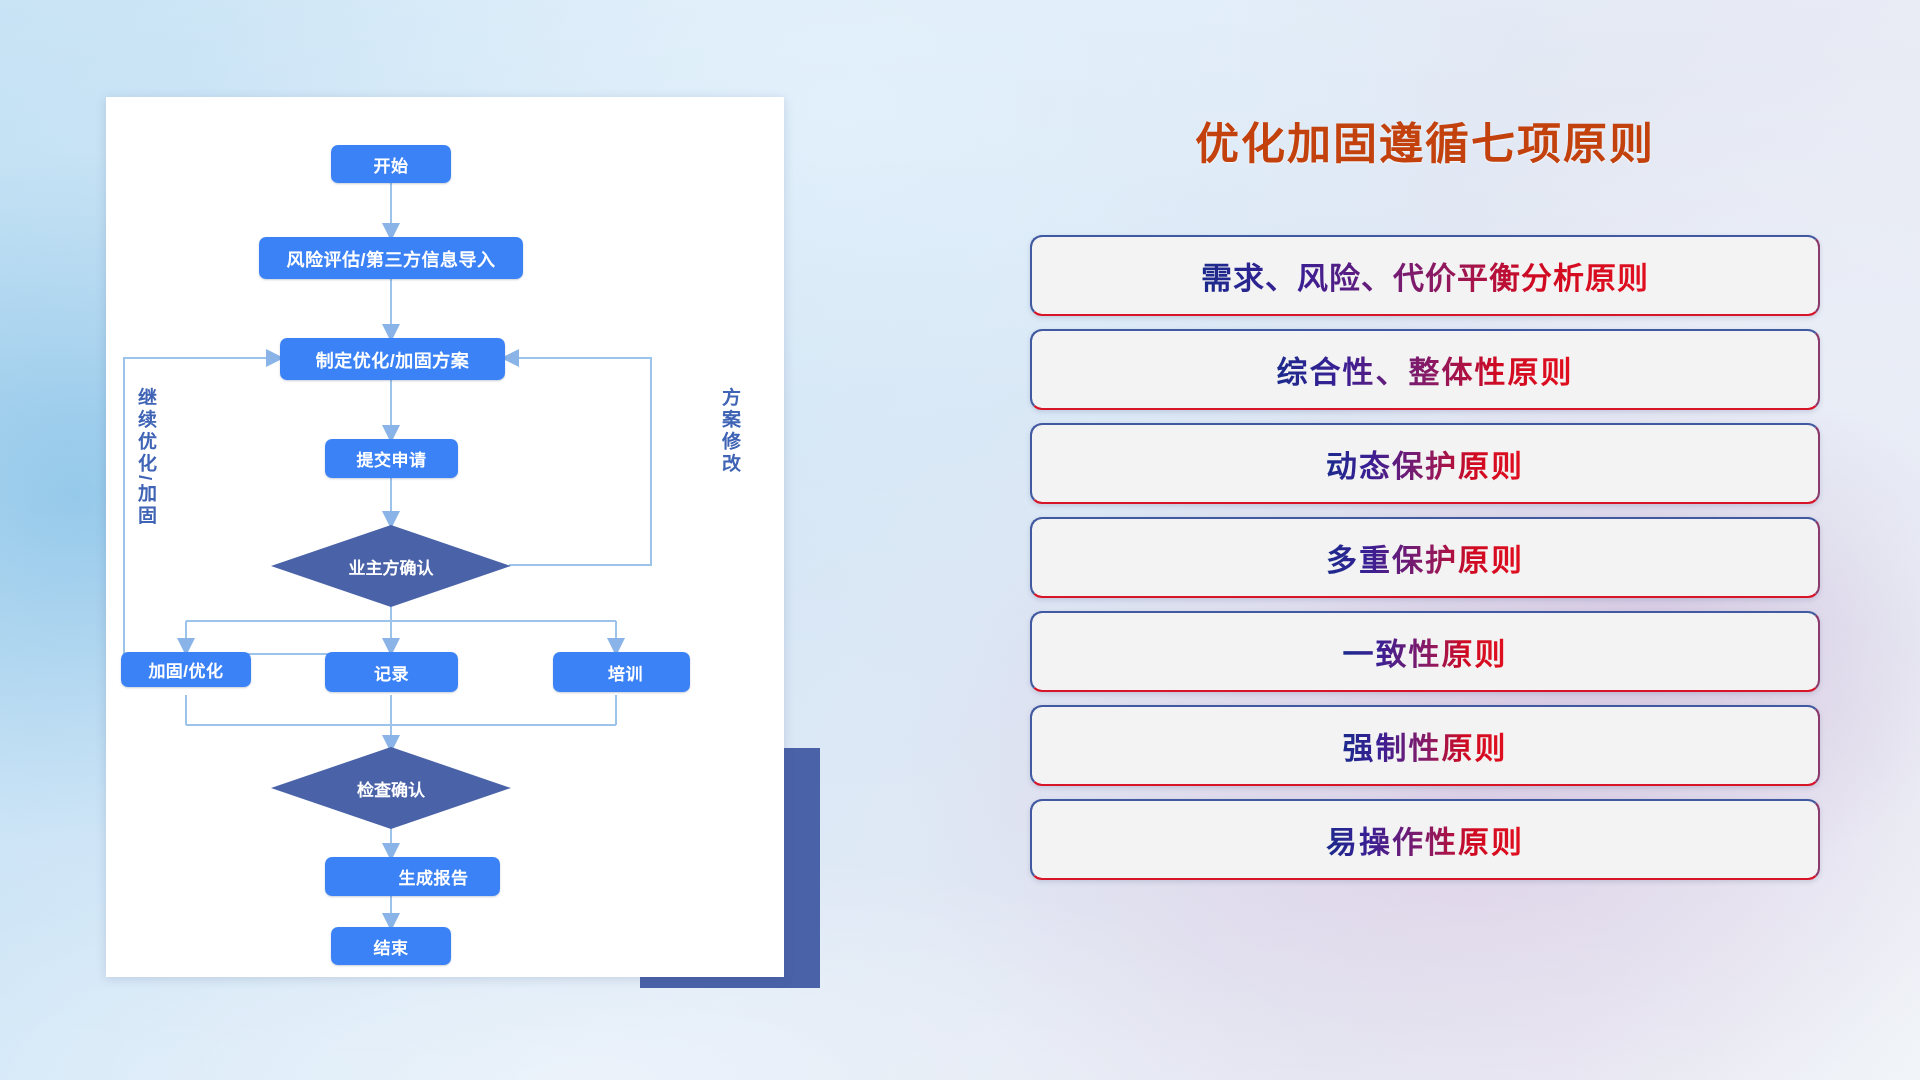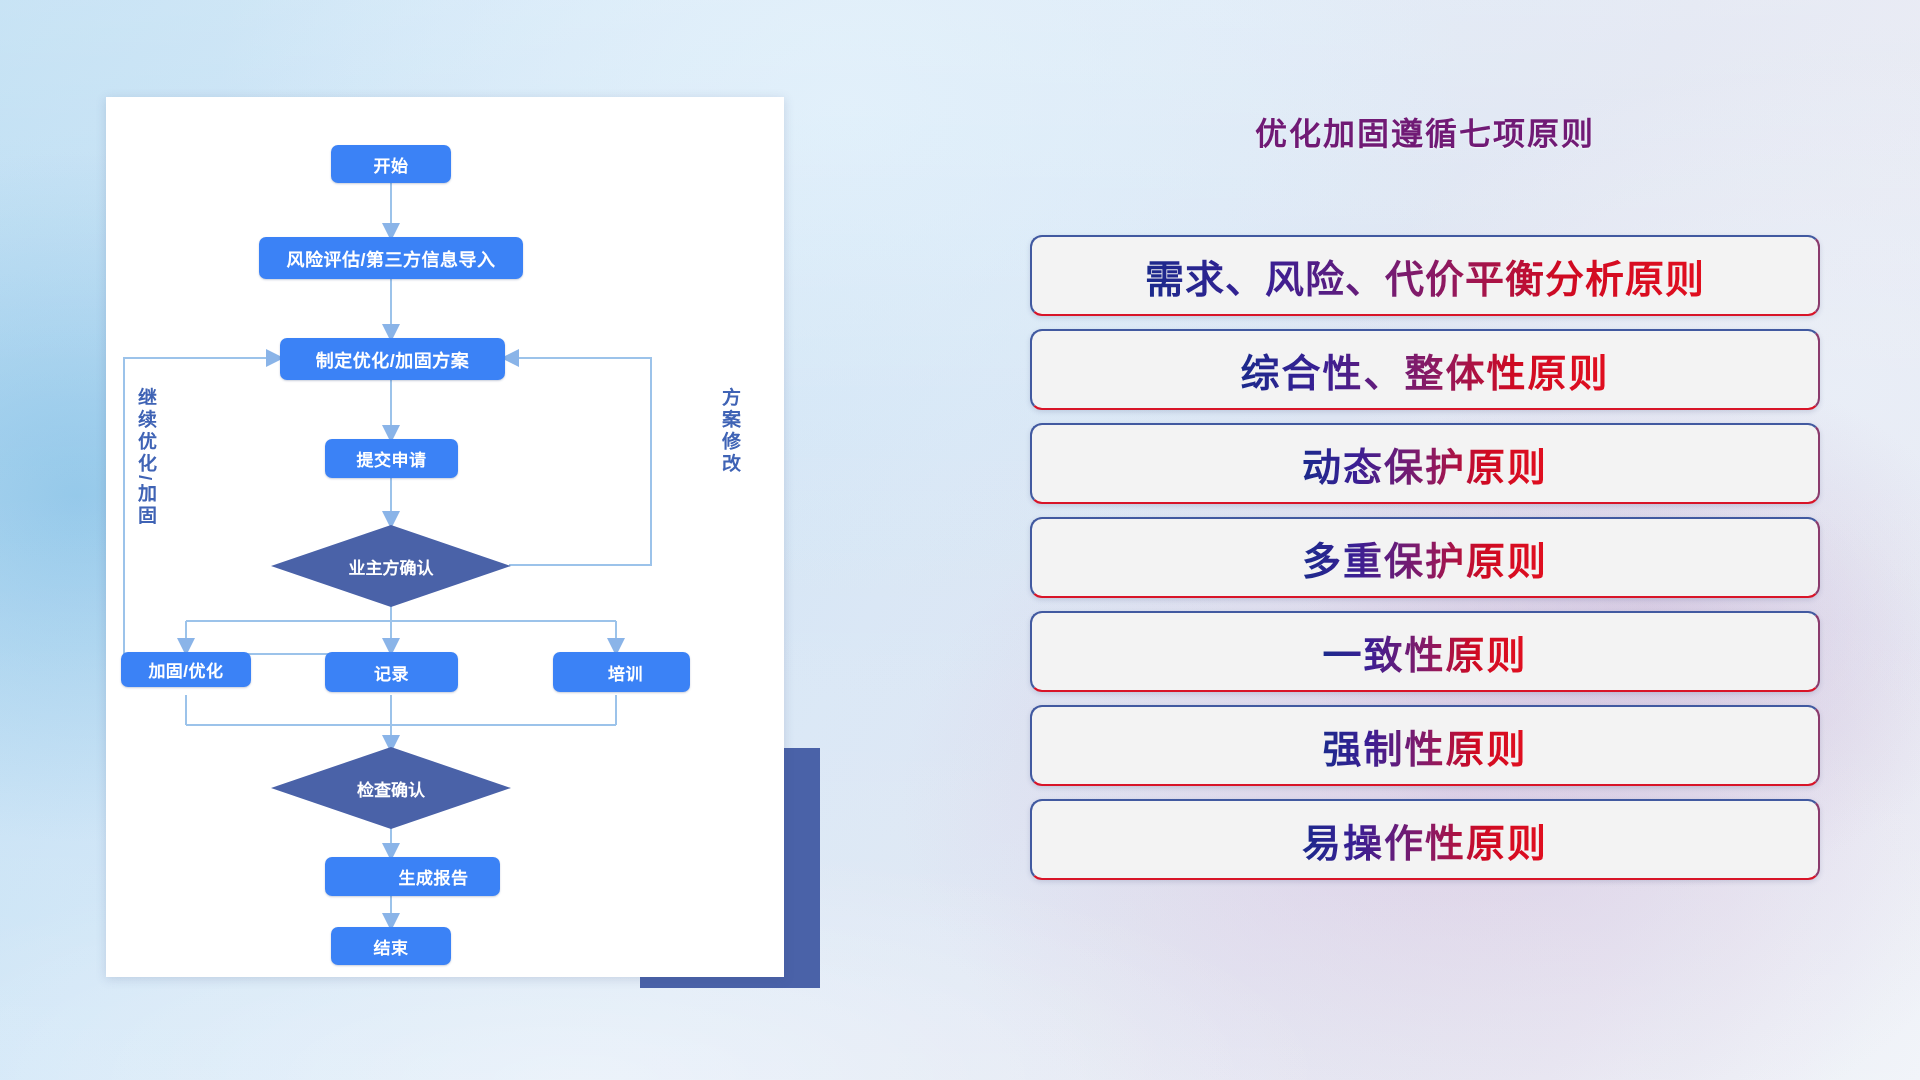--- a/index.html
+++ b/index.html
@@ -68,40 +68,40 @@
     letter-spacing:3px;
     line-height:1;
     white-space:nowrap;
   }
 
   
   #right-panel{position:absolute;left:1010px;top:80px;width:830px;height:930px;}
   #panel-title{
     position:absolute;left:0;top:28px;width:830px;
     text-align:center;
-    font-size:32px;font-weight:bold;
-    color:#701a75;
+    font-size:44px;font-weight:bold;
+    color:#c2410c;
     letter-spacing:2px;
     text-shadow:0 1px 2px rgba(255,255,255,0.65);
   }
   #principle-list{position:absolute;left:20px;top:155px;width:790px;}
   .principle{
     position:relative;
     height:77px;margin-bottom:13px;
     display:flex;align-items:center;justify-content:center;
     border-radius:12px;
     background:#f3f3f3;
     border-top:2px solid #4159a0;
     border-left:2px solid #4159a0;
     border-right:2px solid #8a3a6c;
     border-bottom:2px solid #d81428;
     box-shadow:0 2px 5px rgba(60,80,130,0.18);
   }
   .principle .ptext{
-    font-size:39px;font-weight:bold;letter-spacing:2px;
+    font-size:31px;font-weight:bold;letter-spacing:2px;
     background:linear-gradient(90deg,#1b2a8c 0%,#3a1f94 22%,#8a1a64 52%,#cf0a22 74%,#e10f1f 100%);
     -webkit-background-clip:text;background-clip:text;
     -webkit-text-fill-color:transparent;color:transparent;
   }
   .principle.wide .ptext{letter-spacing:1px;}
 </style>
 </head>
 <body>
 
 <div id="bg-base"></div>

